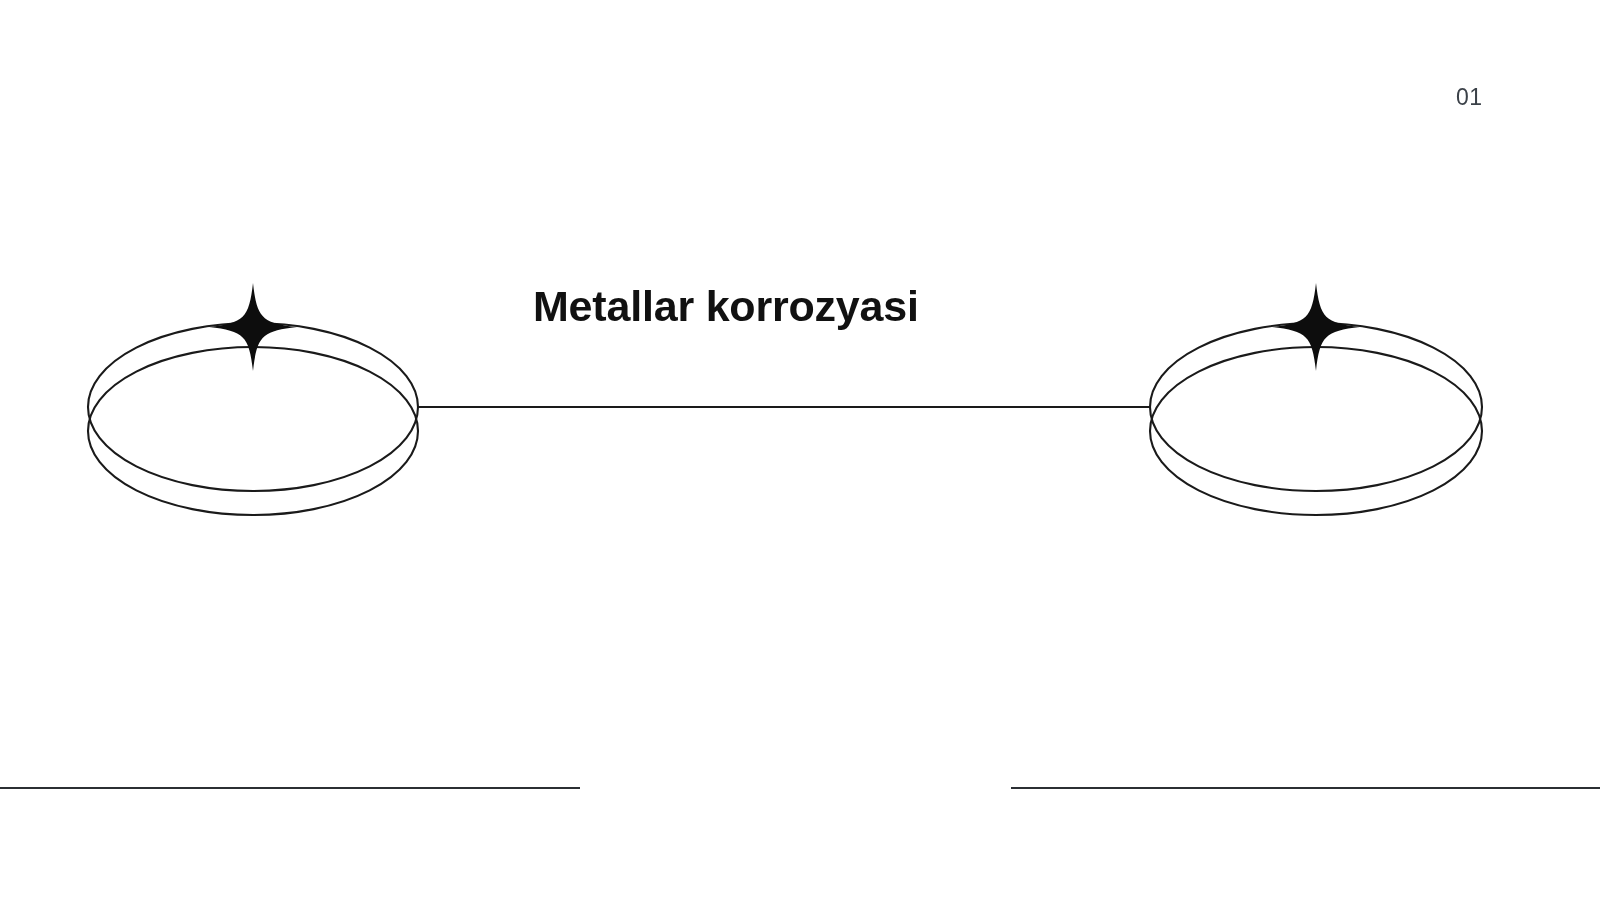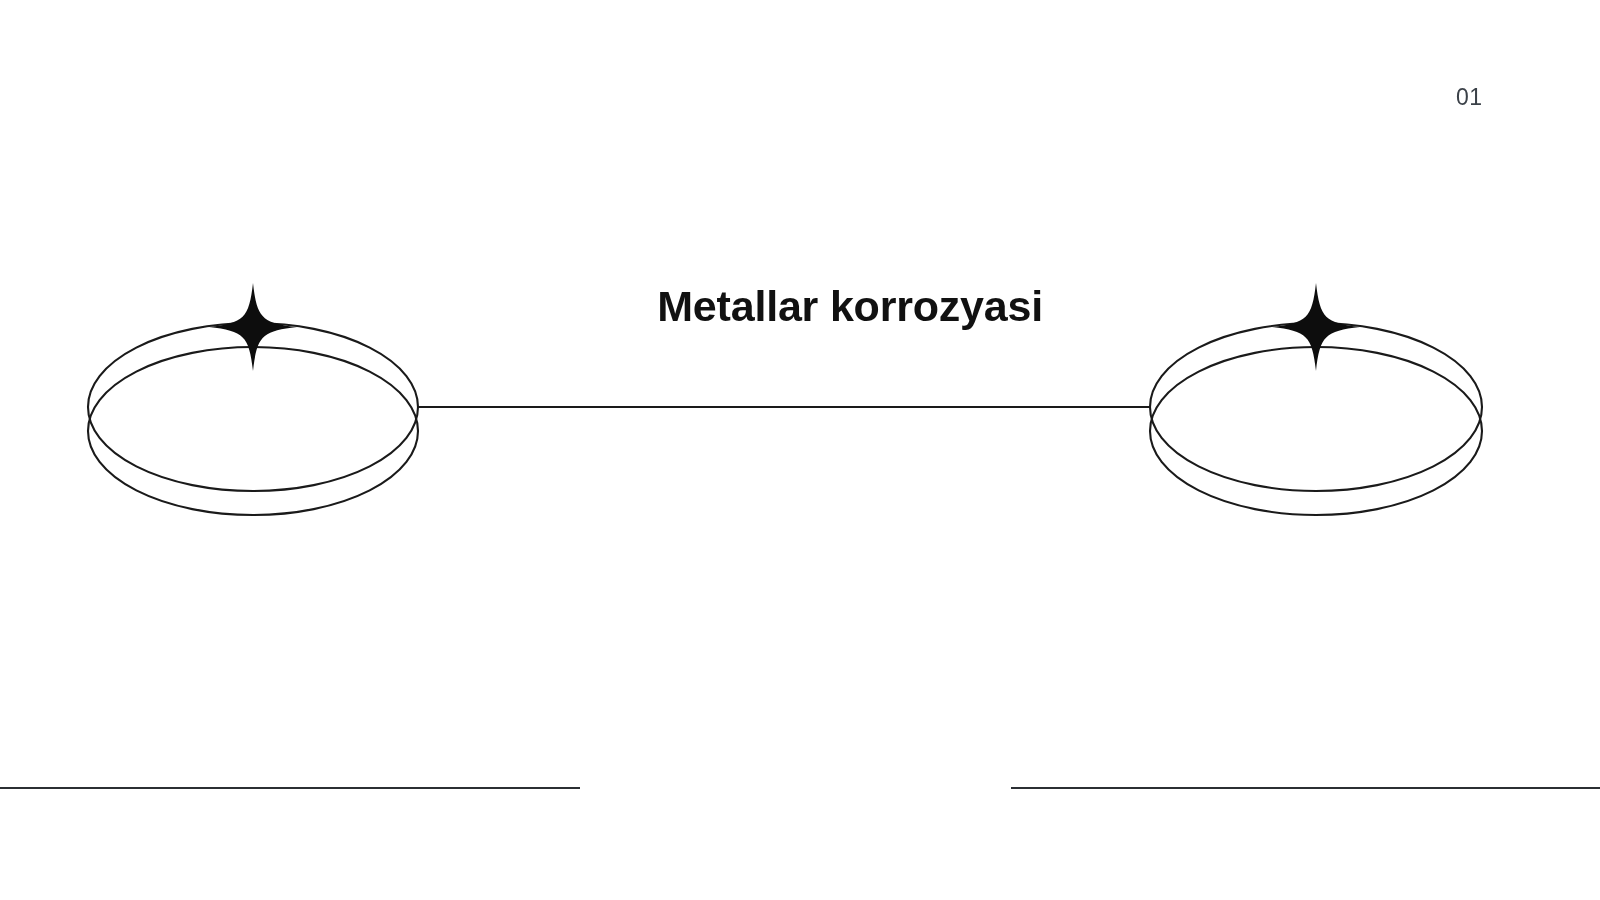--- a/index.html
+++ b/index.html
@@ -35,21 +35,21 @@
     line-height: 1;
     user-select: none;
   }
 
   
   #slide-title {
     position: absolute;
     left: 533px;
     top: 283px;
     width: 510px;
-    text-align: right;
+    text-align: left;
     font-family: "Liberation Sans", sans-serif;
     font-size: 43px;
     font-weight: 700;
     color: #111111;
     letter-spacing: -0.2px;
     line-height: 1.1;
     white-space: nowrap;
   }
 
   

